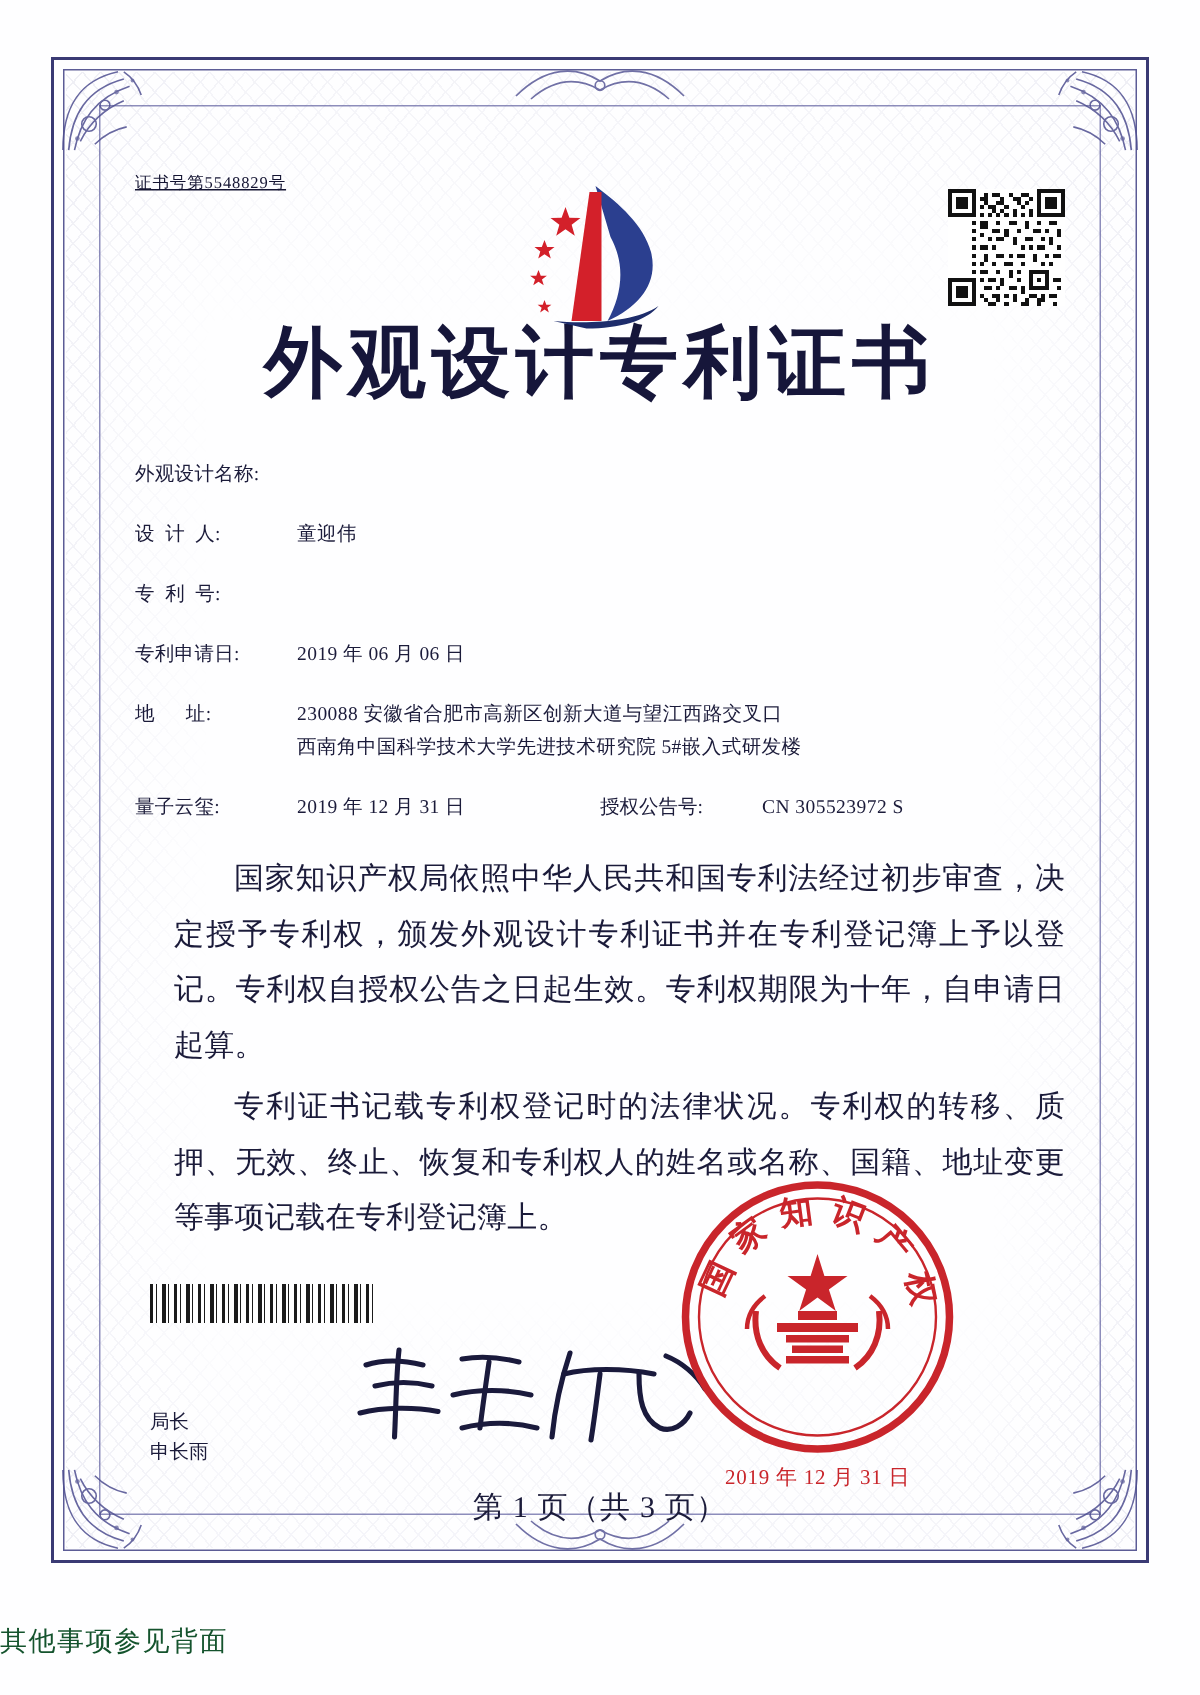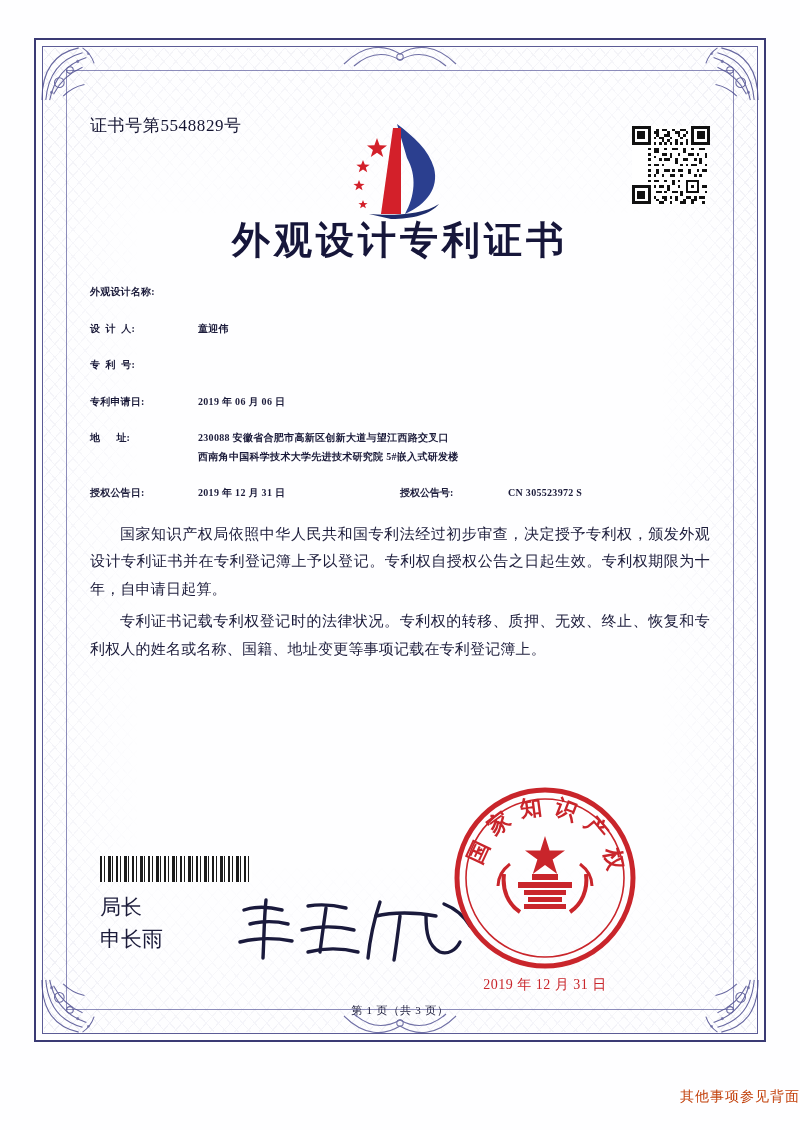--- a/index.html
+++ b/index.html
@@ -89,24 +89,25 @@
   
   .content {
     position: absolute;
     left: 90px;
     top: 100px;
     right: 90px;
     bottom: 120px;
   }
 
   .cert-no {
-    font-size: 17px;
+    font-size: 11px;
     letter-spacing: 0.6px;
     margin-top: 14px;
     color: #141432;
+    text-decoration: underline;
   }
 
   .emblem {
     position: absolute;
     left: 50%;
     top: 18px;
     transform: translateX(-50%);
     width: 130px;
     height: 112px;
   }
@@ -116,33 +117,32 @@
     position: absolute;
     right: 0px;
     top: 26px;
     width: 78px;
     height: 78px;
   }
   .qr svg { display:block; width:100%; height:100%; }
 
   .title {
     text-align: center;
-    font-size: 38px;
+    font-size: 52px;
     font-weight: bold;
     letter-spacing: 4px;
     margin-top: 78px;
     color: #16163a;
     font-family: "DejaVu Serif", "Liberation Serif", serif;
   }
 
   .fields {
-    margin-top: 20px;
-    font-size: 10px;
+    margin-top: 32px;
+    font-size: 13px;
     line-height: 1.15;
-    font-weight: bold;
   }
   .field {
     display: flex;
     align-items: flex-start;
     margin-bottom: 25px;
   }
   .field .lbl {
     width: 108px;
     flex: 0 0 108px;
     white-space: pre;
@@ -160,24 +160,25 @@
     margin-bottom: 22px;
   }
   .field .lbl2 {
     width: 108px;
     flex: 0 0 108px;
     white-space: pre;
   }
 
   .paras {
     margin-top: 8px;
-    font-size: 15px;
+    font-size: 20px;
     line-height: 1.85;
     text-align: justify;
     letter-spacing: 0.2px;
+    margin-left: 26px;
   }
   .paras p {
     margin: 0 0 4px 0;
     text-indent: 2em;
   }
 
   
   .barcode {
     position: absolute;
     left: 10px;
@@ -187,22 +188,22 @@
     background:
       repeating-linear-gradient(90deg,
         #1b1b1b 0 2px, #fff 2px 4px, #1b1b1b 4px 5px, #fff 5px 8px,
         #1b1b1b 8px 11px, #fff 11px 12px, #1b1b1b 12px 13px, #fff 13px 16px);
   }
 
   
   .sign-block {
     position: absolute;
     left: 10px;
-    bottom: 54px;
-    font-size: 21px;
+    bottom: 32px;
+    font-size: 13px;
     line-height: 1.55;
   }
 
   .signature {
     position: absolute;
     left: 140px;
     bottom: 44px;
     width: 260px;
     height: 72px;
   }
@@ -227,33 +228,33 @@
     font-size: 14px;
     letter-spacing: 0.5px;
   }
 
   .page-no {
     position: absolute;
     left: 0;
     right: 0;
     bottom: -8px;
     text-align: center;
-    font-size: 11px;
+    font-size: 20px;
     letter-spacing: 0.8px;
   }
 
   .footnote {
     position: absolute;
     left: 0;
     right: 0;
     bottom: 24px;
-    text-align: right;
-    font-size: 14px;
+    text-align: left;
+    font-size: 18px;
     letter-spacing: 1px;
-    color: #c2410c;
+    color: #14532d;
   }
 </style>
 </head>
 <body>
 
 <div class="page">
 
   <div class="border-outer"></div>
   <div class="border-inner"></div>
   <div class="border-thin"></div>
@@ -540,21 +541,21 @@
 
       <div class="field">
         <span class="lbl">地      址:</span>
         <span class="val">
           <span>230088 安徽省合肥市高新区创新大道与望江西路交叉口</span>
           <span class="line2">西南角中国科学技术大学先进技术研究院 5#嵌入式研发楼</span>
         </span>
       </div>
 
       <div class="field inline-two">
-        <span class="lbl">授权公告日:</span>
+        <span class="lbl">量子云玺:</span>
         <span class="val">2019 年 12 月 31 日</span>
         <span class="lbl2">授权公告号:</span>
         <span class="val">CN 305523972 S</span>
       </div>
 
     </div>
 
     <div class="paras">
       <p>国家知识产权局依照中华人民共和国专利法经过初步审查，决定授予专利权，颁发外观设计专利证书并在专利登记簿上予以登记。专利权自授权公告之日起生效。专利权期限为十年，自申请日起算。</p>
       <p>专利证书记载专利权登记时的法律状况。专利权的转移、质押、无效、终止、恢复和专利权人的姓名或名称、国籍、地址变更等事项记载在专利登记簿上。</p>

